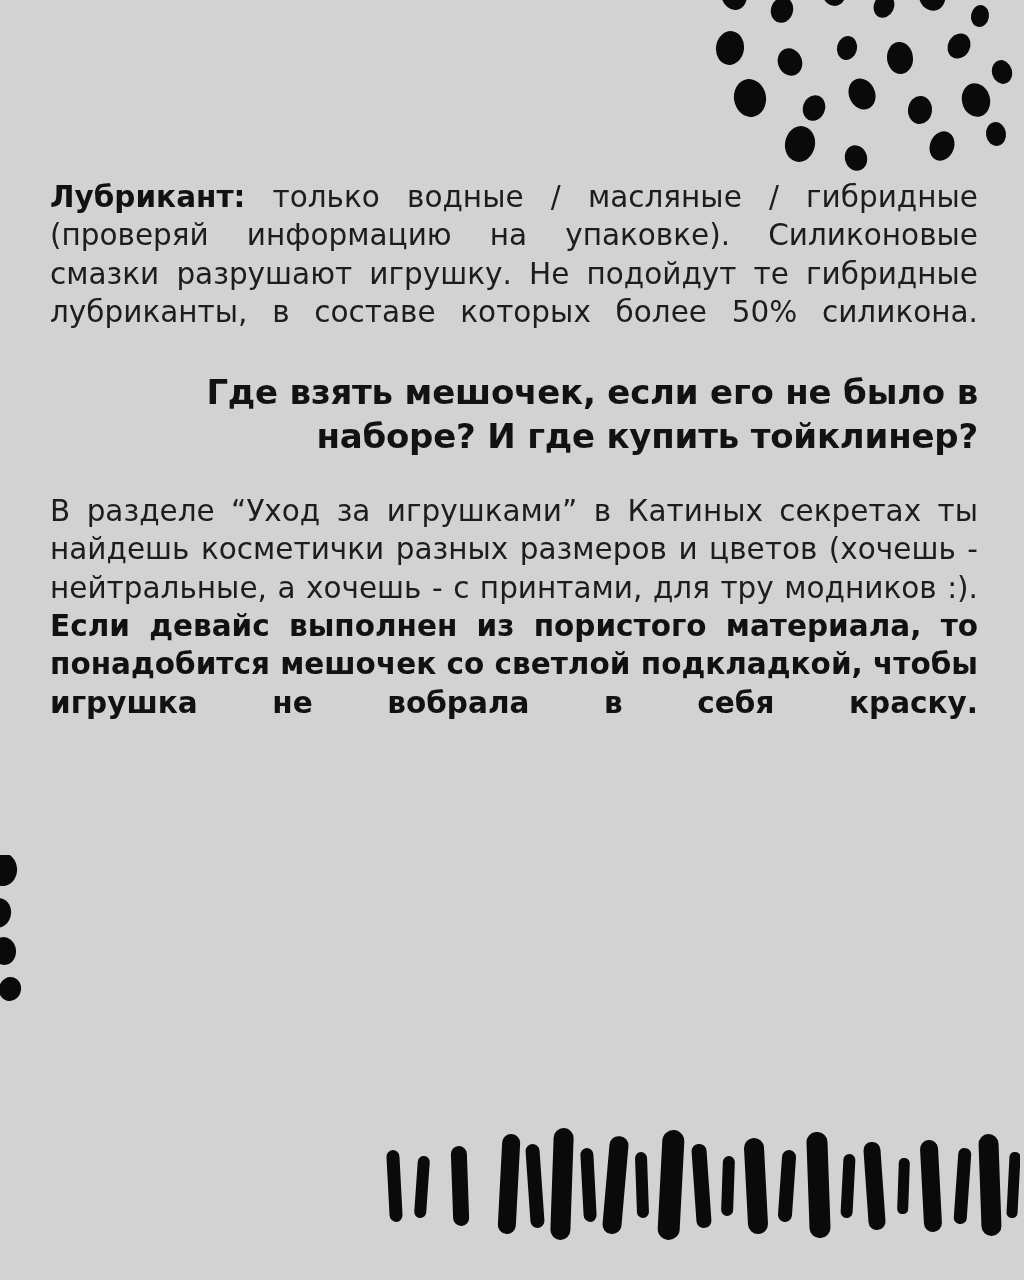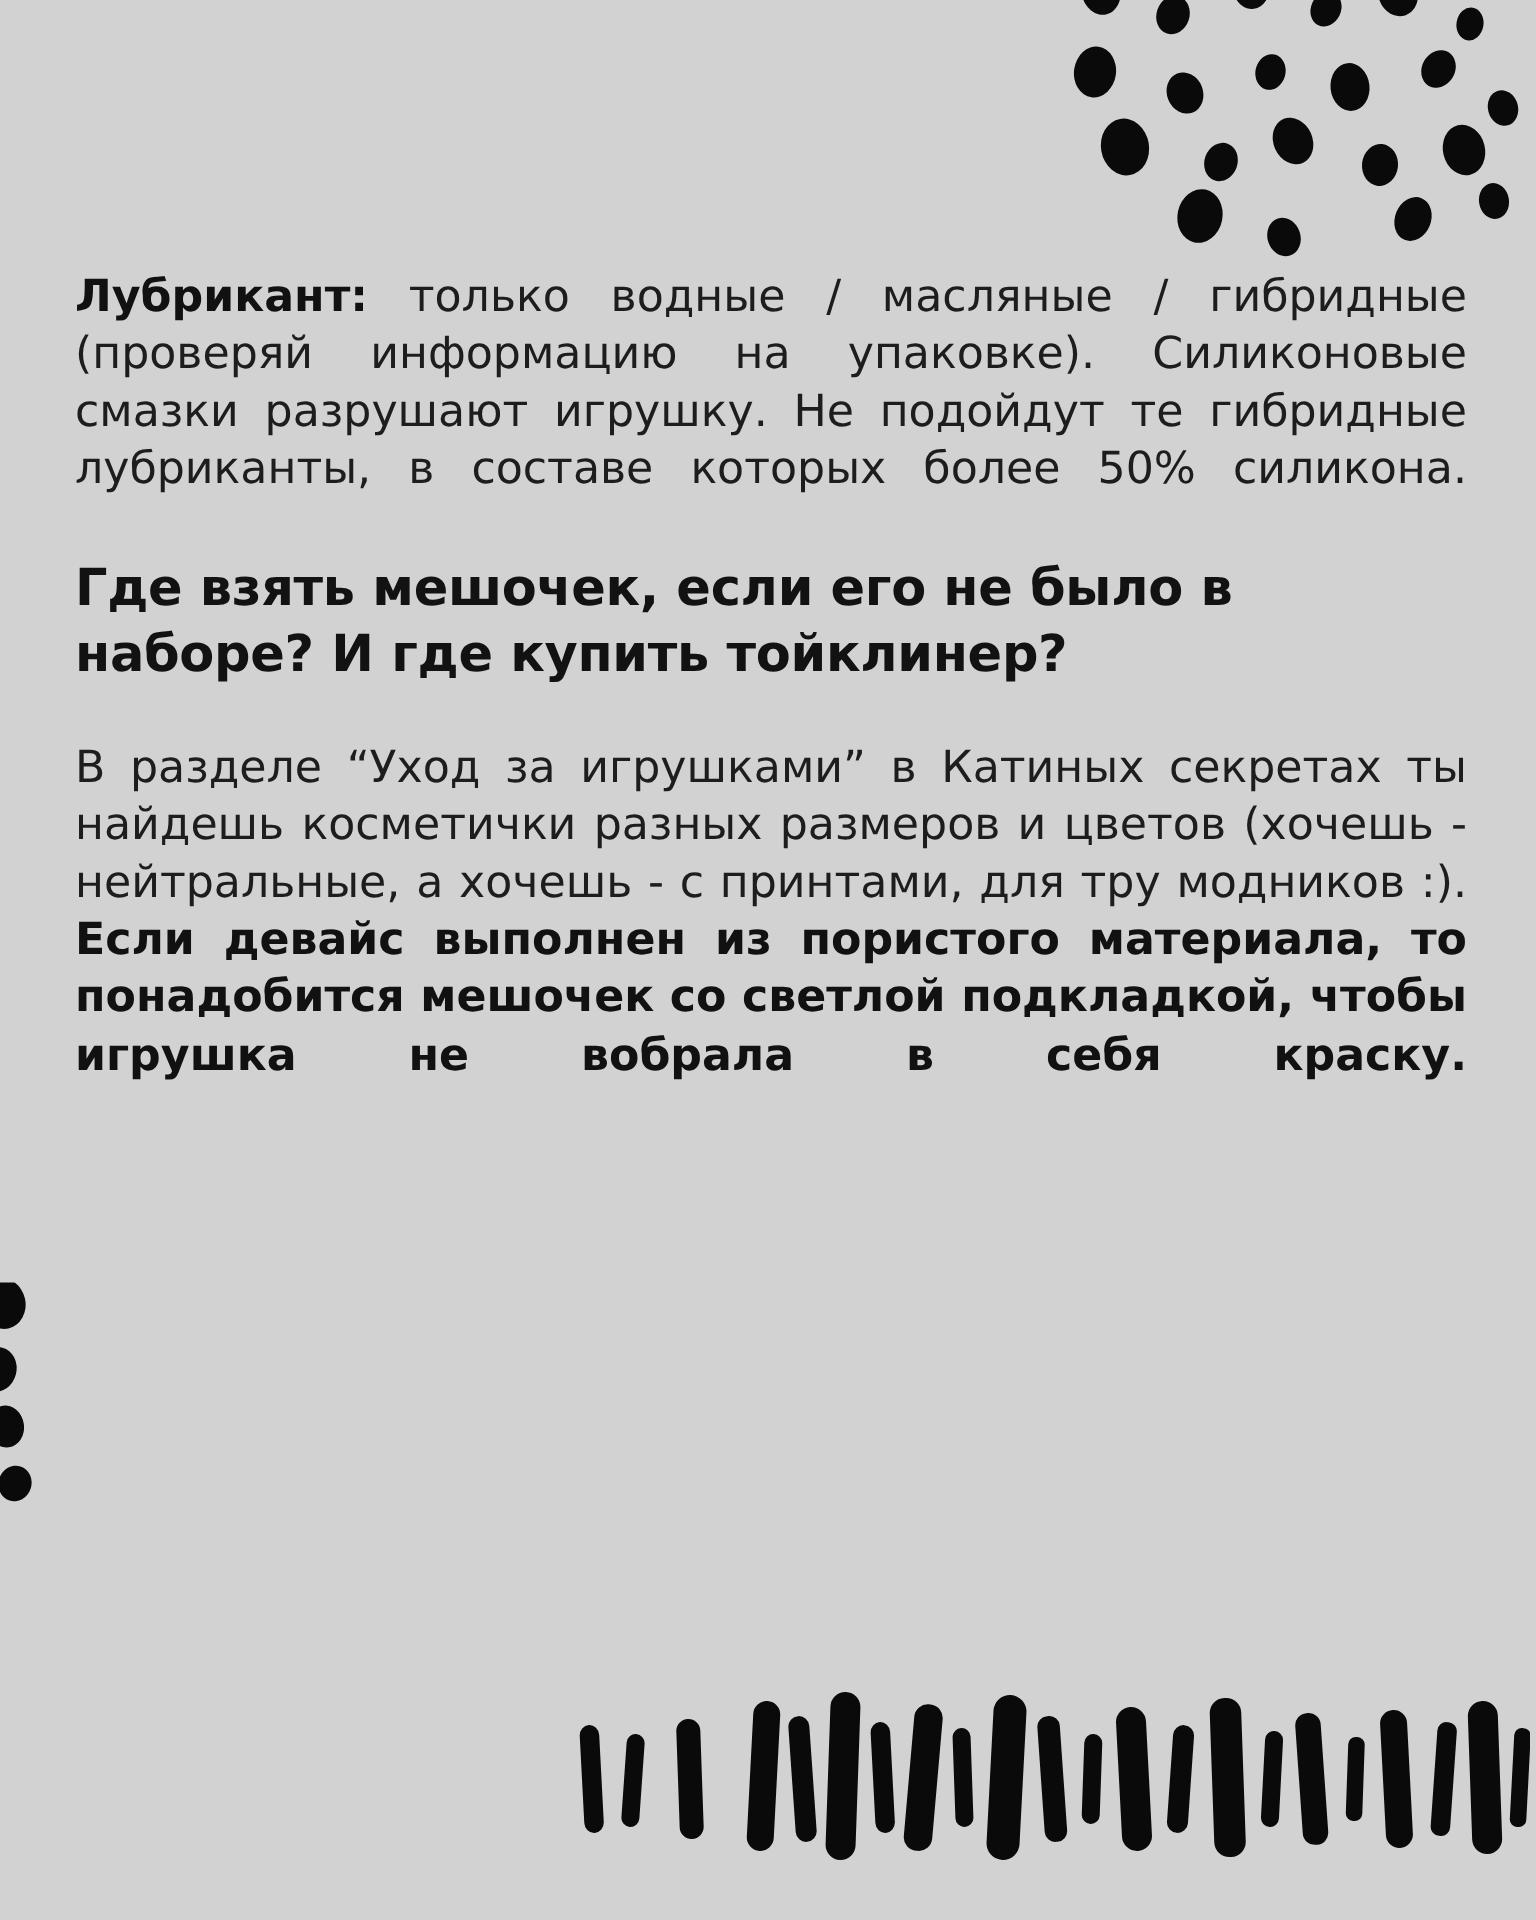--- a/index.html
+++ b/index.html
@@ -68,20 +68,21 @@
 
   .para-lube { margin-bottom: 30px; }
 
   h2.heading {
     margin: 0 0 34px 0;
     font-size: 34px;
     line-height: 1.30;
     font-weight: bold;
     color: #121212;
     letter-spacing: -0.2px;
+    text-align: right;
   }
 
   .para-bag { margin-bottom: 32px; }
   .para-cleaner { margin-bottom: 0; }
 
   strong { font-weight: bold; color: #111; }
 
   
   p.body::after {
     content: "";

